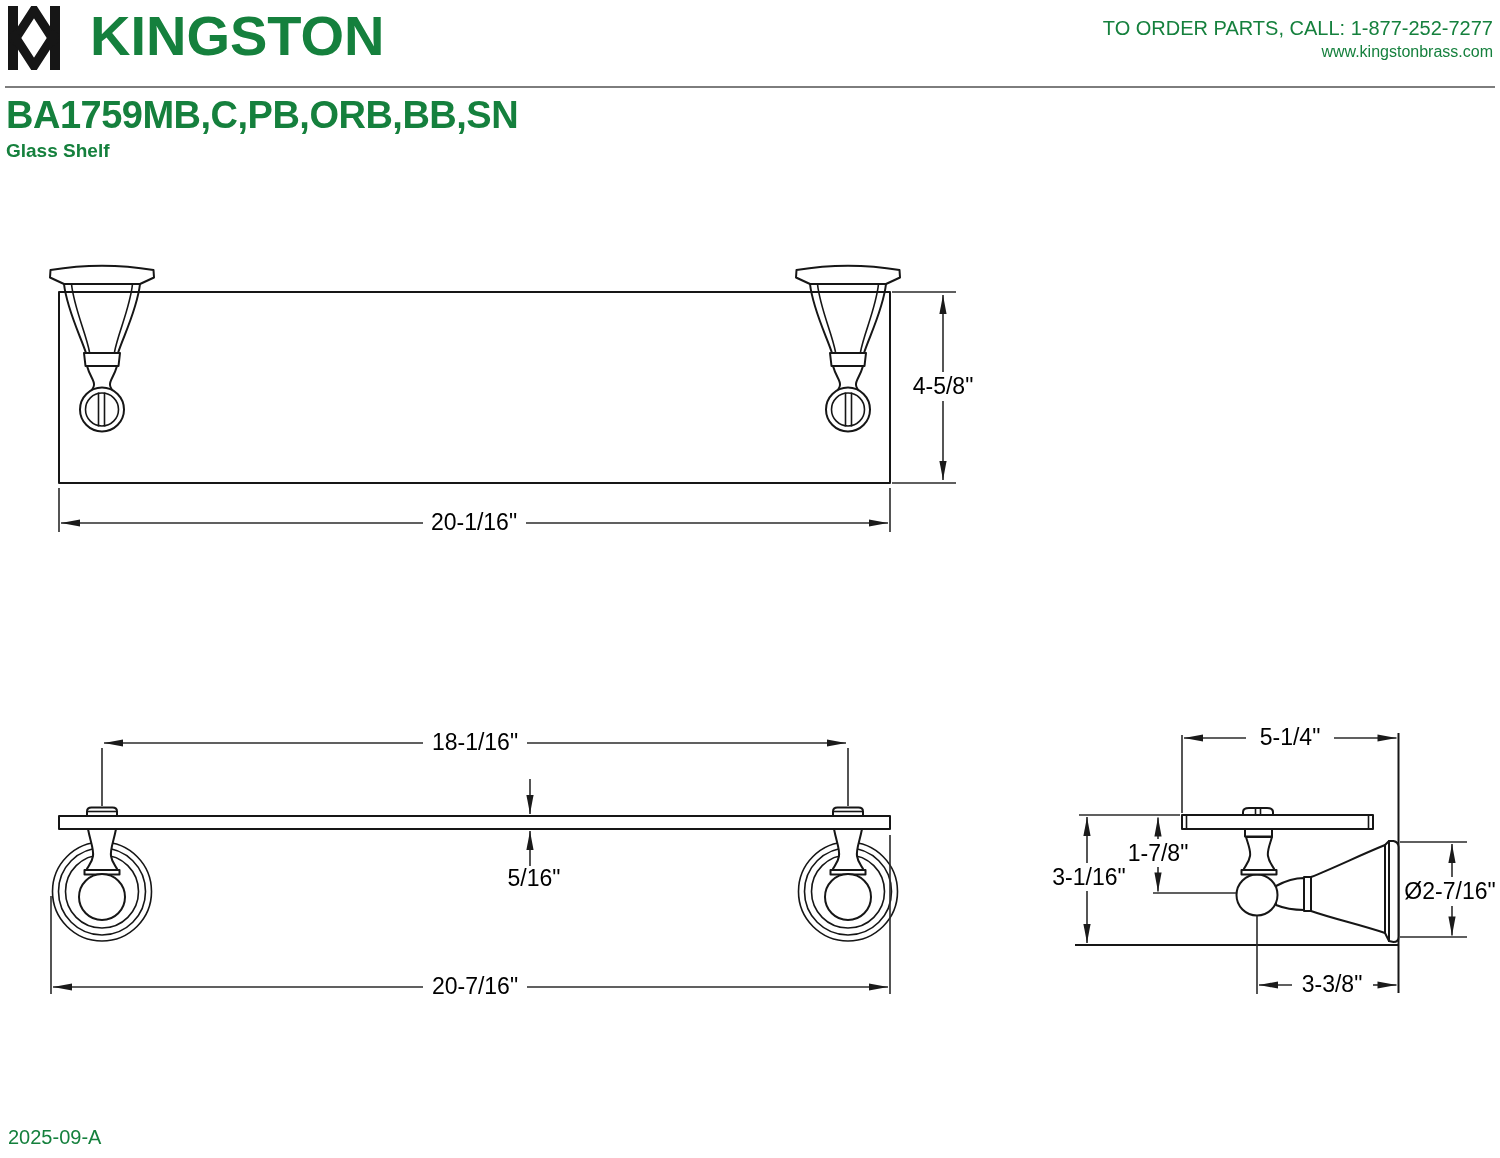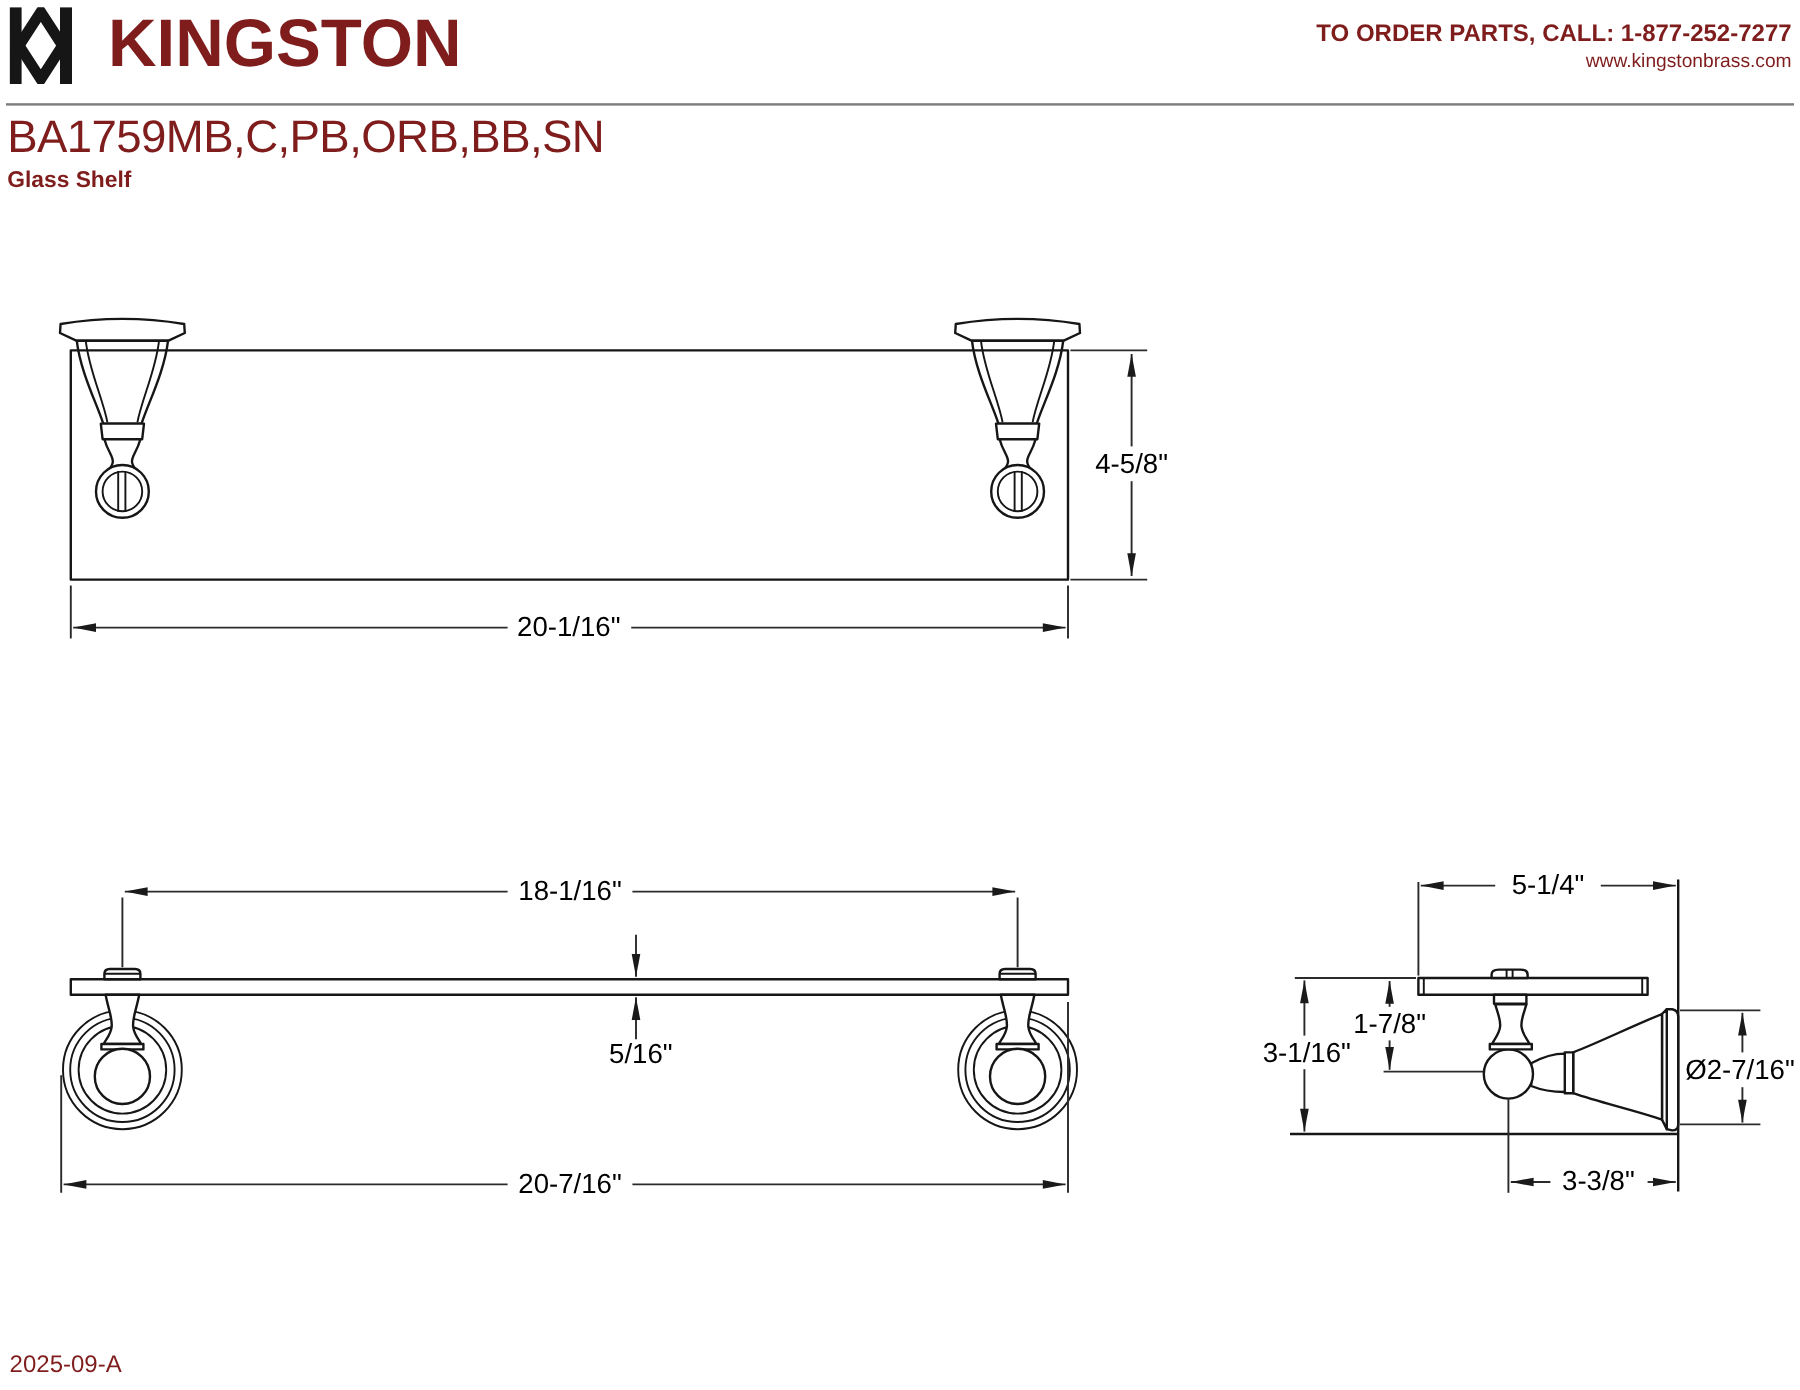--- a/index.html
+++ b/index.html
@@ -1,24 +1,24 @@
 <!DOCTYPE html>
 <html><head>
 <meta charset="utf-8">
 <style>
   html,body{margin:0;padding:0;background:#ffffff;}
   .page{position:relative;width:1500px;height:1158px;background:#ffffff;overflow:hidden;
-        font-family:"Liberation Sans","DejaVu Sans",sans-serif;color:#7f1d1d;}
+        font-family:"Liberation Sans","DejaVu Sans",sans-serif;color:#15803d;}
   .abs{position:absolute;}
   .brand{left:90px;top:4px;font-size:56px;font-weight:700;letter-spacing:0px;line-height:64px;}
   .contact{right:7px;top:16px;text-align:right;line-height:24px;}
-  .contact .phone{font-size:20px;font-weight:700;}
+  .contact .phone{font-size:20px;font-weight:400;}
   .contact .site{font-size:16px;font-weight:400;}
   .divider{left:5px;top:86px;width:1490px;height:2px;background:#7d7d7d;}
-  .model{left:6px;top:94px;font-size:38px;font-weight:400;letter-spacing:-0.5px;}
+  .model{left:6px;top:94px;font-size:38px;font-weight:700;letter-spacing:-0.5px;}
   .subtitle{left:6px;top:140px;font-size:19px;font-weight:700;}
   .revision{left:8px;top:1126px;font-size:20px;font-weight:400;}
   svg.draw{position:absolute;left:0;top:0;}
   .obj{stroke:#161616;stroke-width:2;fill:none;stroke-linejoin:round;stroke-linecap:butt;}
   .objf{stroke:#161616;stroke-width:2;fill:#ffffff;stroke-linejoin:round;}
   .thin{stroke:#161616;stroke-width:1.6;fill:none;}
   .dim{stroke:#2b2b2b;stroke-width:1.6;fill:none;}
   .dim-text{font-family:"Liberation Sans","DejaVu Sans",sans-serif;font-size:23px;fill:#000;}
 </style>
 </head>

